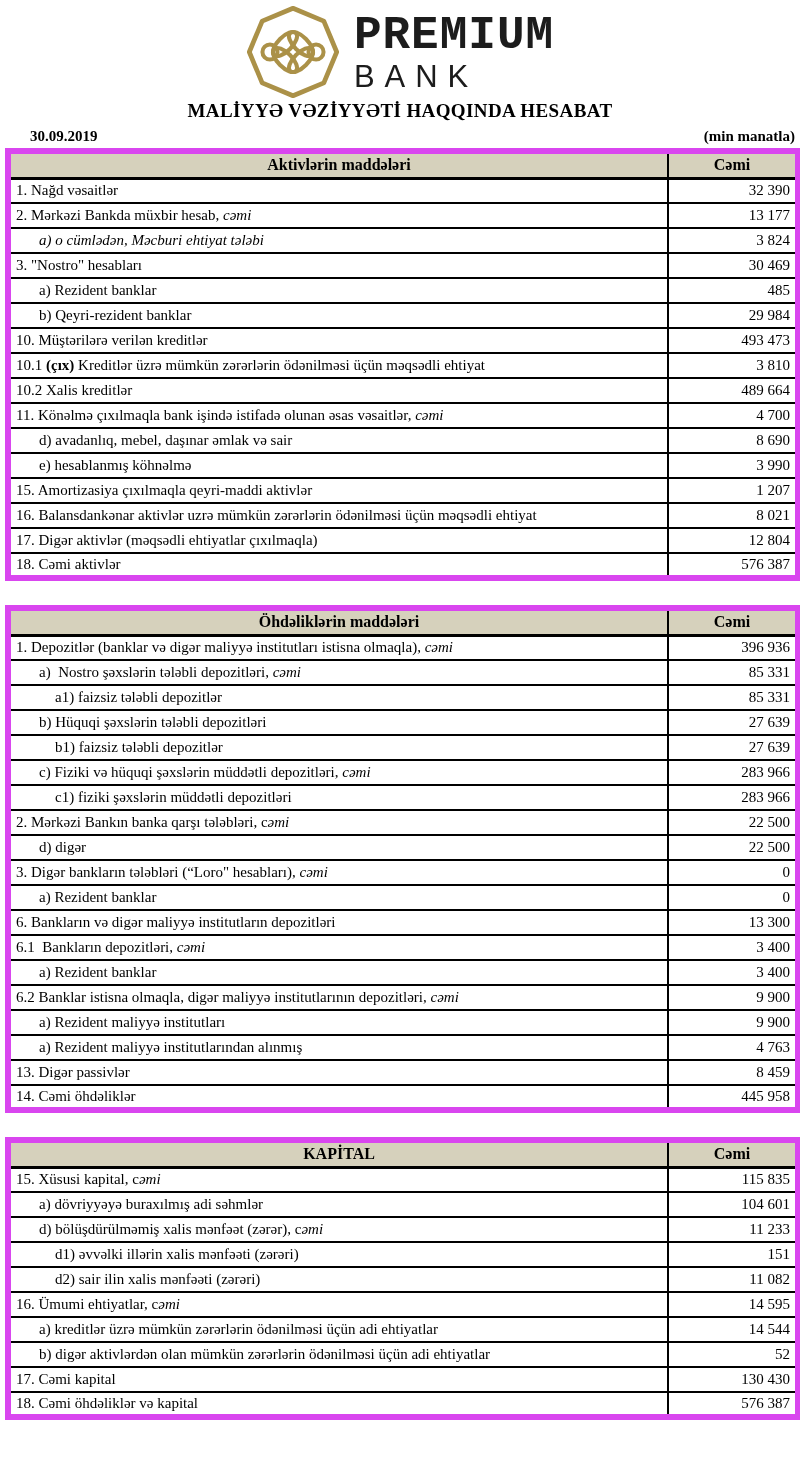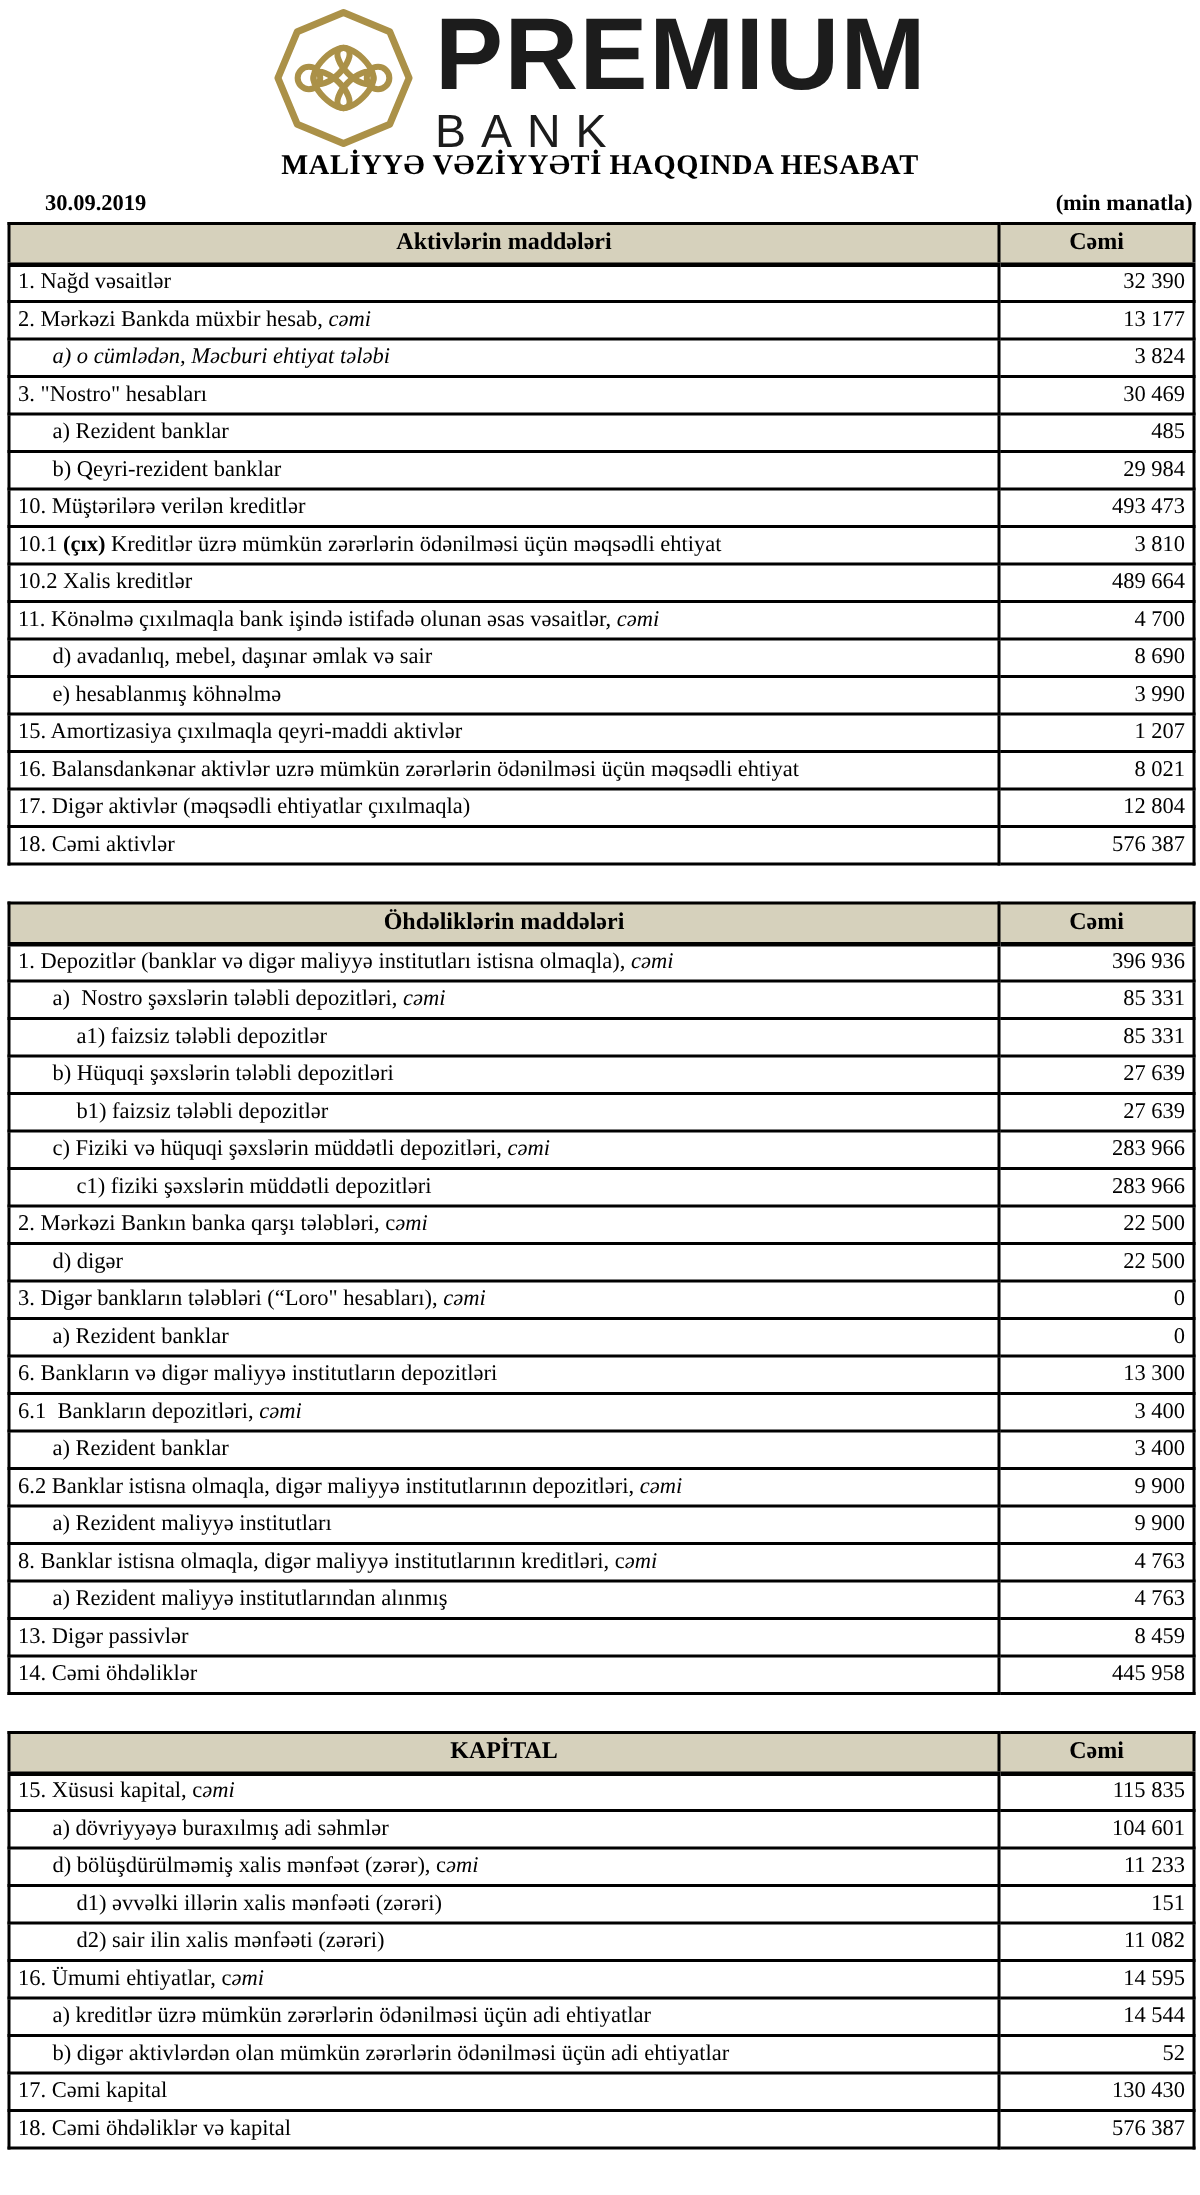--- a/index.html
+++ b/index.html
@@ -16,43 +16,43 @@
     overflow:hidden;
   }
   
   .logo-row{
     display:flex;justify-content:center;align-items:center;
     gap:14px;padding-top:6px;height:98px;
   }
   .knot{flex:0 0 auto;}
   .brand-text{display:flex;flex-direction:column;align-items:flex-start;line-height:1;}
   .brand-name{
-    font-family:Liberation Sans, sans-serif;
-    font-weight:800;font-size:68px;letter-spacing:1px;color:#1c1c1c;
+    font-family:Liberation Mono, monospace;
+    font-weight:800;font-size:46px;letter-spacing:1px;color:#1c1c1c;
   }
   .brand-sub{
     font-family:"Liberation Sans","DejaVu Sans",sans-serif;
     font-weight:400;font-size:31px;letter-spacing:10px;color:#1c1c1c;
     margin-top:2px;
   }
   .report-title{
     text-align:center;font-weight:bold;font-size:19px;
     letter-spacing:0.4px;margin-top:2px;
   }
   .meta-row{
     display:flex;justify-content:space-between;align-items:flex-end;
     font-weight:bold;font-size:15px;
     padding:6px 5px 3px 5px;
     margin-left:25px;
   }
   
   .tbl-wrap{margin:0 5px;}
   table{
     border-collapse:collapse;width:790px;table-layout:fixed;
-    border:2px solid #d946ef;
+    border:6px solid #d946ef;
   }
   .gap{height:24px;}
   col.c-label{width:660px;}
   col.c-value{width:130px;}
   th{
     background:var(--header-bg);
     font-weight:bold;font-size:16px;text-align:center;
     border:2px solid #000;border-bottom:3px solid #000;
     height:27px;padding:1px 4px;
   }
@@ -254,24 +254,20 @@
           </tr>
           <tr>
             <td class="label"><span>6.2 Banklar istisna olmaqla, digər maliyyə institutlarının depozitləri, </span><span class="i">cəmi</span></td>
             <td class="value">9 900</td>
           </tr>
           <tr>
             <td class="label ind1"><span>a) Rezident maliyyə institutları</span></td>
             <td class="value">9 900</td>
           </tr>
           <tr>
-            <td class="label"><span>8. Banklar istisna olmaqla, digər maliyyə institutlarının kreditləri, c</span><span class="i">əmi</span></td>
-            <td class="value">4 763</td>
-          </tr>
-          <tr>
             <td class="label ind1"><span>a) Rezident maliyyə institutlarından alınmış</span></td>
             <td class="value">4 763</td>
           </tr>
           <tr>
             <td class="label"><span>13. Digər passivlər</span></td>
             <td class="value">8 459</td>
           </tr>
           <tr class="total">
             <td class="label"><span>14. Cəmi öhdəliklər</span></td>
             <td class="value">445 958</td>

